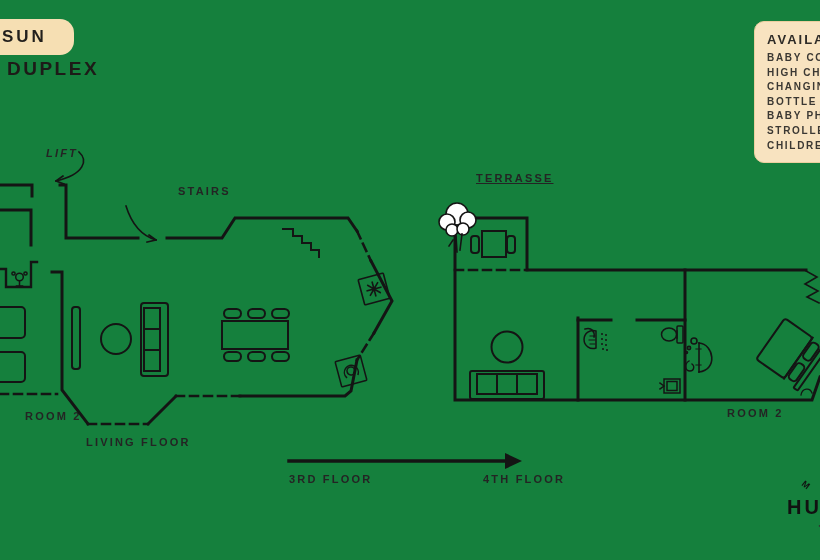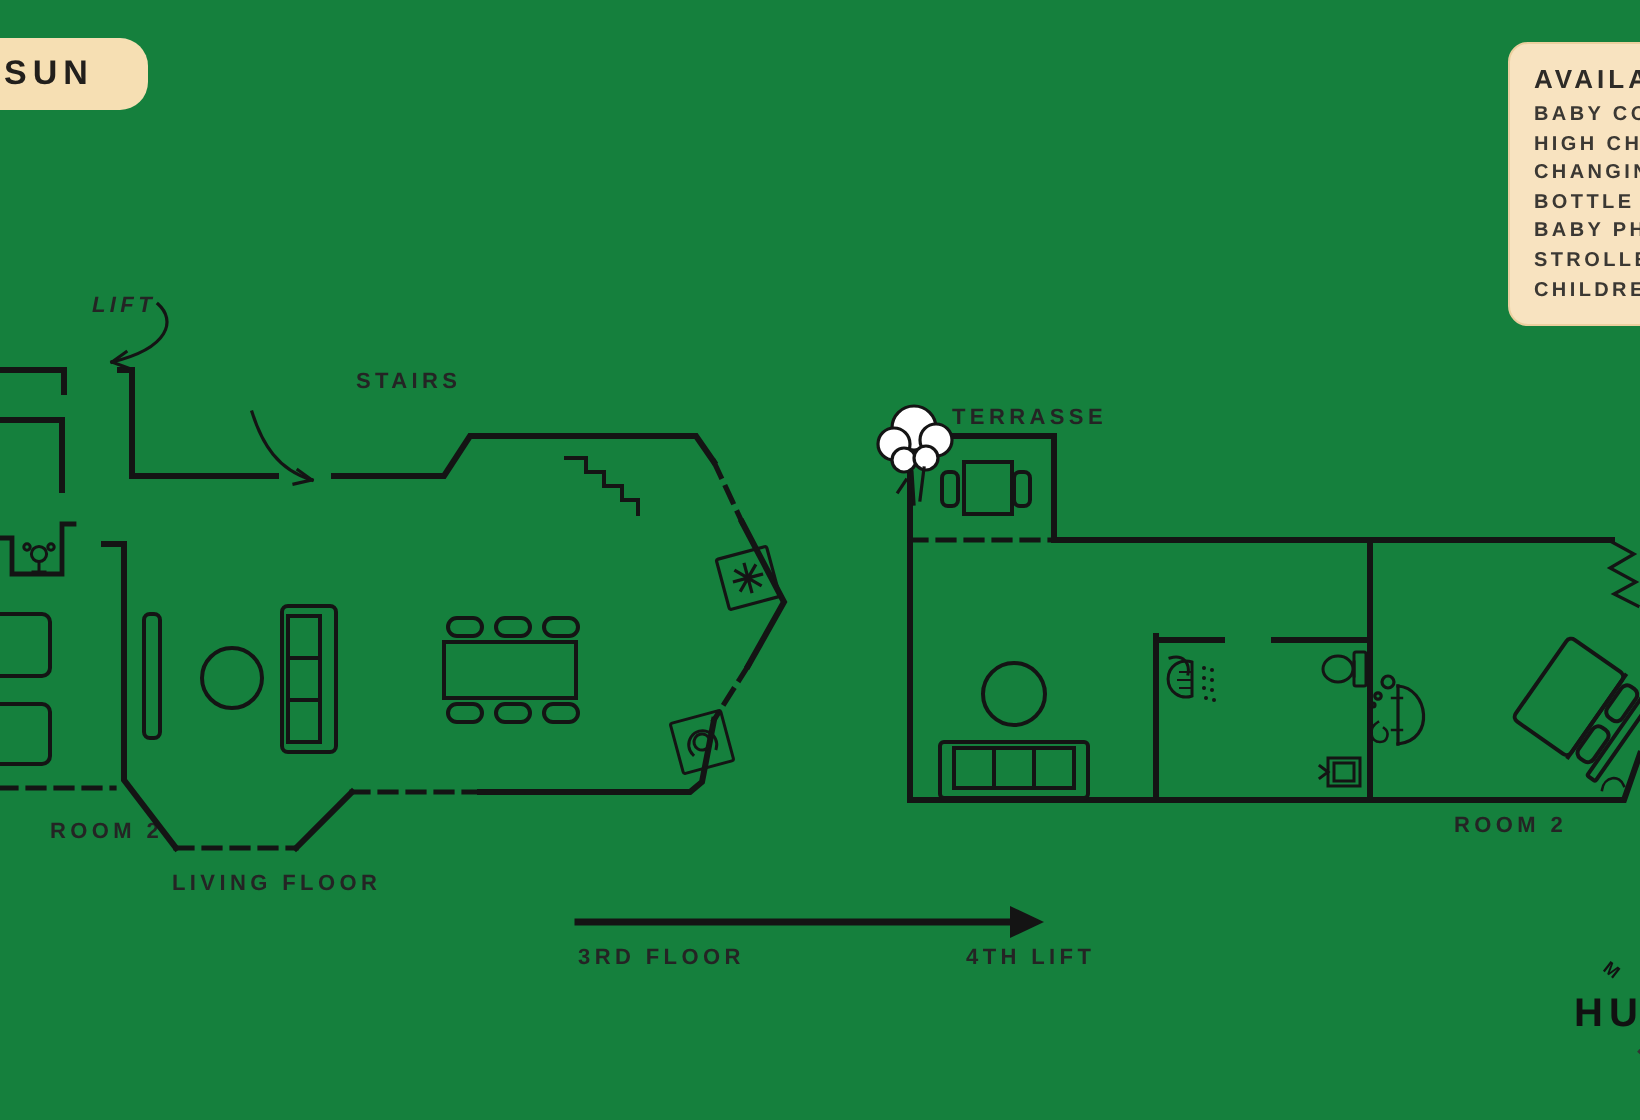--- a/index.html
+++ b/index.html
@@ -30,40 +30,41 @@
   svg{position:absolute;left:0;top:0;}
 </style>
 </head>
 <body>
 
 <div id="stage" style="--beige: #f6dfb3; --boxbg: #f8e3c0;">
 
   <div class="badge">
     <span>SUN</span>
   </div>
+  <div class="subtitle">DUPLEX</div>
 
   <div class="amenities">
     <div class="t">AVAILA</div>
     <div class="i">BABY CO</div>
     <div class="i">HIGH CH</div>
     <div class="i">CHANGIN</div>
     <div class="i">BOTTLE</div>
     <div class="i">BABY PH</div>
     <div class="i">STROLLE</div>
     <div class="i">CHILDRE</div>
   </div>
 
   <div class="label" style="left:46px;top:147px;font-style:italic;">LIFT</div>
   <div class="label" style="left:130px;top:185px;margin-left:48px;">STAIRS</div>
   <div class="label" style="left:5px;top:410px;margin-left:20px;">ROOM 2</div>
   <div class="label" style="left:86px;top:436px;">LIVING FLOOR</div>
-  <div class="label" style="left:476px;top:203px;">TERRASSE</div>
+  <div class="label" style="left:476px;top:172px;text-decoration:underline;">TERRASSE</div>
   <div class="label" style="left:727px;top:407px;">ROOM 2</div>
   <div class="label" style="left:253px;top:473px;margin-left:36px;">3RD FLOOR</div>
-  <div class="label" style="left:483px;top:473px;">4TH LIFT</div>
+  <div class="label" style="left:483px;top:473px;">4TH FLOOR</div>
 
   <svg width="820" height="560" viewBox="0 0 820 560">
     <g fill="none" stroke="#141414" stroke-width="3" stroke-linecap="square" stroke-linejoin="miter">
 
       <g>
         <path d="M 0 185 H 32 M 32 185 V 196"></path>
         <path d="M 60 185 H 66 M 66 185 V 238 H 138"></path>
         <path d="M 167 238 H 222 L 235 218 H 348 L 357 231"></path>
         <path d="M 371 261 L 392 301 L 374 333"></path>
         <path d="M 357 360 L 351 391 L 345 396 H 240"></path>

